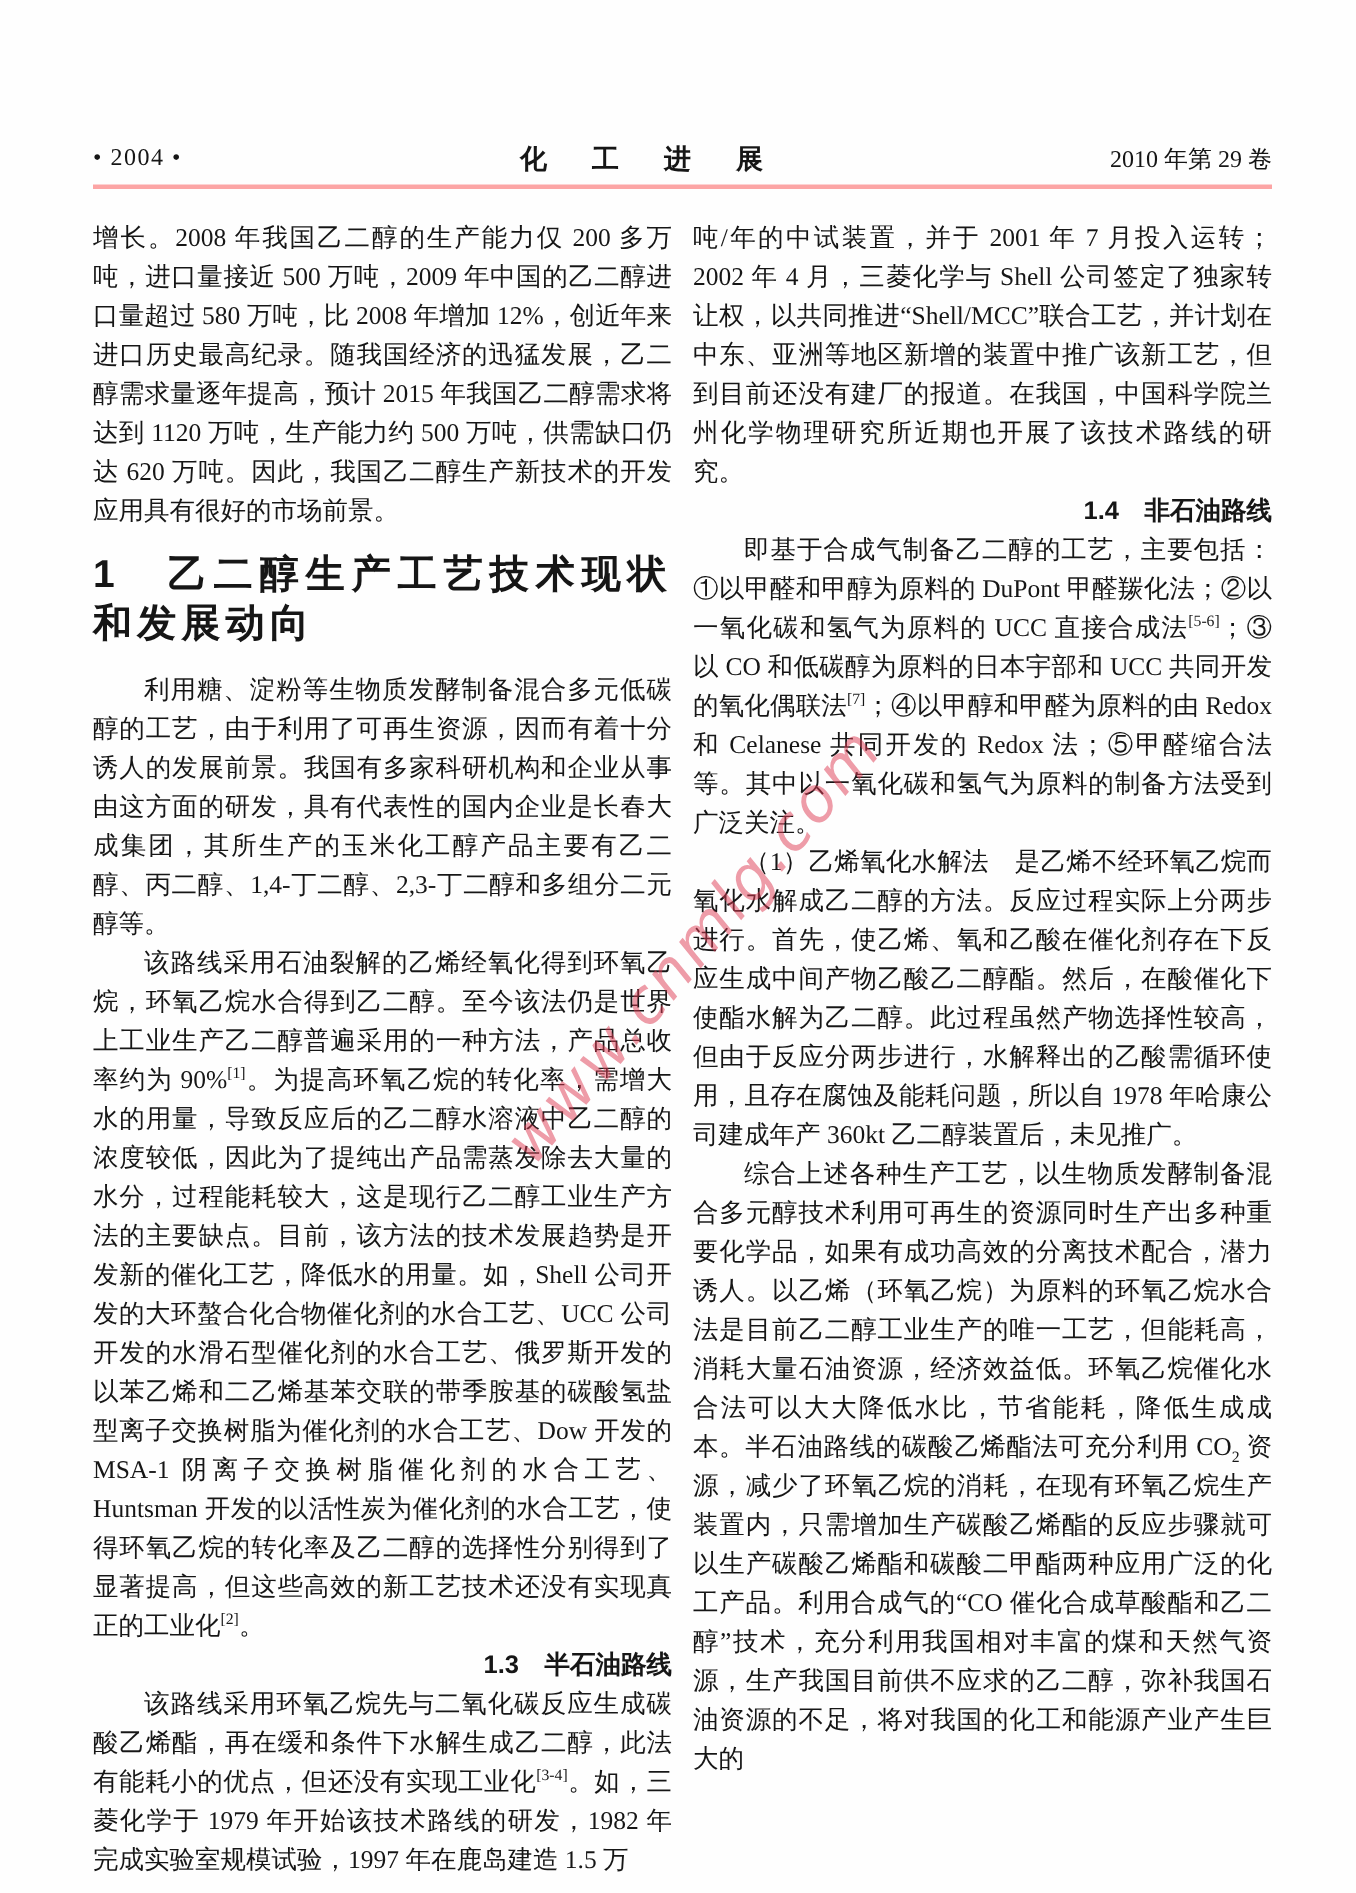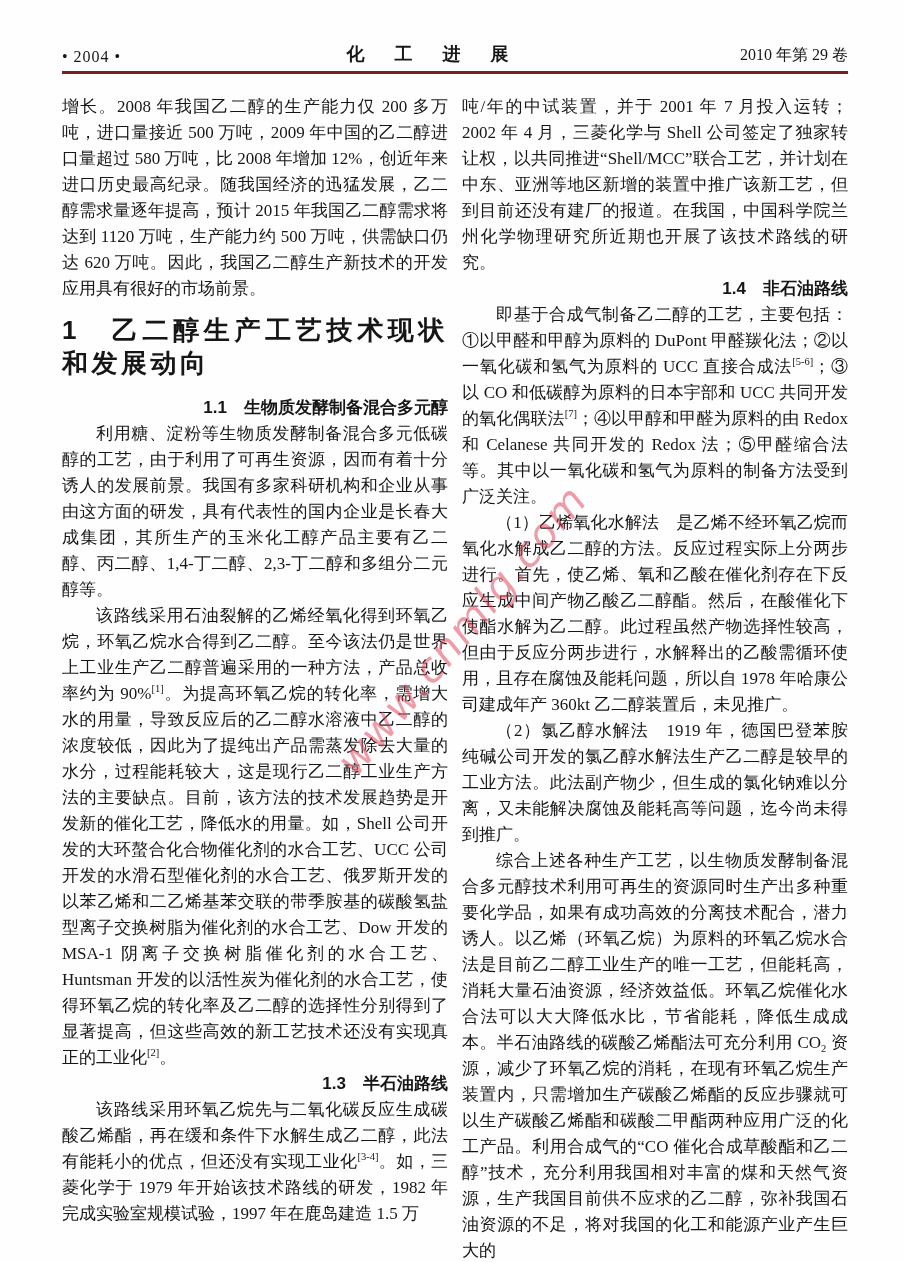--- a/index.html
+++ b/index.html
@@ -6,26 +6,26 @@
   .page{
     position:relative;
     width:904px;height:1262px;
     background:#fefefe;
     overflow:hidden;
     font-family:"Liberation Serif","DejaVu Serif",serif;
     color:#161616;
   }
   .header{
     margin:0 56px 0 62px;
-    padding-top:42px;
+    padding-top:94px;
     padding-bottom:5px;
     display:flex;
     justify-content:space-between;
-    align-items:flex-end;
-    border-bottom:3px solid #7f1d1d;
+    align-items:center;
+    border-bottom:3px solid #fca5a5;
   }
   .header .page-num{font-size:16px;letter-spacing:1px;}
   .header .journal{font-size:18px;font-weight:700;letter-spacing:6px;}
   .header .issue{font-size:16px;}
   .columns{
     display:flex;
     gap:14px;
     margin:0 56px 0 62px;
     padding-top:20px;
   }
@@ -77,31 +77,29 @@
   <div class="header">
     <span class="page-num">• 2004 •</span>
     <span class="journal">化　工　进　展</span>
     <span class="issue">2010 年第 29 卷</span>
   </div>
 
   <div class="columns">
     <div class="col">
         <p class="">增长。2008 年我国乙二醇的生产能力仅 200 多万吨，进口量接近 500 万吨，2009 年中国的乙二醇进口量超过 580 万吨，比 2008 年增加 12%，创近年来进口历史最高纪录。随我国经济的迅猛发展，乙二醇需求量逐年提高，预计 2015 年我国乙二醇需求将达到 1120 万吨，生产能力约 500 万吨，供需缺口仍达 620 万吨。因此，我国乙二醇生产新技术的开发应用具有很好的市场前景。</p>
         <div class="h1">1　乙二醇生产工艺技术现状和发展动向</div>
-        <div class="h2">1.1　生物质发酵制备混合多元醇</div>
         <p class="indent">利用糖、淀粉等生物质发酵制备混合多元低碳醇的工艺，由于利用了可再生资源，因而有着十分诱人的发展前景。我国有多家科研机构和企业从事由这方面的研发，具有代表性的国内企业是长春大成集团，其所生产的玉米化工醇产品主要有乙二醇、丙二醇、1,4-丁二醇、2,3-丁二醇和多组分二元醇等。</p>
         <p class="indent">该路线采用石油裂解的乙烯经氧化得到环氧乙烷，环氧乙烷水合得到乙二醇。至今该法仍是世界上工业生产乙二醇普遍采用的一种方法，产品总收率约为 90%<sup>[1]</sup>。为提高环氧乙烷的转化率，需增大水的用量，导致反应后的乙二醇水溶液中乙二醇的浓度较低，因此为了提纯出产品需蒸发除去大量的水分，过程能耗较大，这是现行乙二醇工业生产方法的主要缺点。目前，该方法的技术发展趋势是开发新的催化工艺，降低水的用量。如，Shell 公司开发的大环螯合化合物催化剂的水合工艺、UCC 公司开发的水滑石型催化剂的水合工艺、俄罗斯开发的以苯乙烯和二乙烯基苯交联的带季胺基的碳酸氢盐型离子交换树脂为催化剂的水合工艺、Dow 开发的 MSA-1 阴离子交换树脂催化剂的水合工艺、Huntsman 开发的以活性炭为催化剂的水合工艺，使得环氧乙烷的转化率及乙二醇的选择性分别得到了显著提高，但这些高效的新工艺技术还没有实现真正的工业化<sup>[2]</sup>。</p>
         <div class="h2">1.3　半石油路线</div>
         <p class="indent">该路线采用环氧乙烷先与二氧化碳反应生成碳酸乙烯酯，再在缓和条件下水解生成乙二醇，此法有能耗小的优点，但还没有实现工业化<sup>[3-4]</sup>。如，三菱化学于 1979 年开始该技术路线的研发，1982 年完成实验室规模试验，1997 年在鹿岛建造 1.5 万</p>
       </div>
     <div class="col">
         <p class="">吨/年的中试装置，并于 2001 年 7 月投入运转；2002 年 4 月，三菱化学与 Shell 公司签定了独家转让权，以共同推进“Shell/MCC”联合工艺，并计划在中东、亚洲等地区新增的装置中推广该新工艺，但到目前还没有建厂的报道。在我国，中国科学院兰州化学物理研究所近期也开展了该技术路线的研究。</p>
         <div class="h2">1.4　非石油路线</div>
         <p class="indent">即基于合成气制备乙二醇的工艺，主要包括：①以甲醛和甲醇为原料的 DuPont 甲醛羰化法；②以一氧化碳和氢气为原料的 UCC 直接合成法<sup>[5-6]</sup>；③以 CO 和低碳醇为原料的日本宇部和 UCC 共同开发的氧化偶联法<sup>[7]</sup>；④以甲醇和甲醛为原料的由 Redox 和 Celanese 共同开发的 Redox 法；⑤甲醛缩合法等。其中以一氧化碳和氢气为原料的制备方法受到广泛关注。</p>
         <p class="indent">（1）乙烯氧化水解法　是乙烯不经环氧乙烷而氧化水解成乙二醇的方法。反应过程实际上分两步进行。首先，使乙烯、氧和乙酸在催化剂存在下反应生成中间产物乙酸乙二醇酯。然后，在酸催化下使酯水解为乙二醇。此过程虽然产物选择性较高，但由于反应分两步进行，水解释出的乙酸需循环使用，且存在腐蚀及能耗问题，所以自 1978 年哈康公司建成年产 360kt 乙二醇装置后，未见推广。</p>
-        <p class="indent">（2）氯乙醇水解法　1919 年，德国巴登苯胺纯碱公司开发的氯乙醇水解法生产乙二醇是较早的工业方法。此法副产物少，但生成的氯化钠难以分离，又未能解决腐蚀及能耗高等问题，迄今尚未得到推广。</p>
         <p class="indent">综合上述各种生产工艺，以生物质发酵制备混合多元醇技术利用可再生的资源同时生产出多种重要化学品，如果有成功高效的分离技术配合，潜力诱人。以乙烯（环氧乙烷）为原料的环氧乙烷水合法是目前乙二醇工业生产的唯一工艺，但能耗高，消耗大量石油资源，经济效益低。环氧乙烷催化水合法可以大大降低水比，节省能耗，降低生成成本。半石油路线的碳酸乙烯酯法可充分利用 CO<sub>2</sub> 资源，减少了环氧乙烷的消耗，在现有环氧乙烷生产装置内，只需增加生产碳酸乙烯酯的反应步骤就可以生产碳酸乙烯酯和碳酸二甲酯两种应用广泛的化工产品。利用合成气的“CO 催化合成草酸酯和乙二醇”技术，充分利用我国相对丰富的煤和天然气资源，生产我国目前供不应求的乙二醇，弥补我国石油资源的不足，将对我国的化工和能源产业产生巨大的</p>
       </div>
   </div>
 
   <div class="watermark">www.cnmlg.com</div>
 
 </div>
 
 </body></html>

